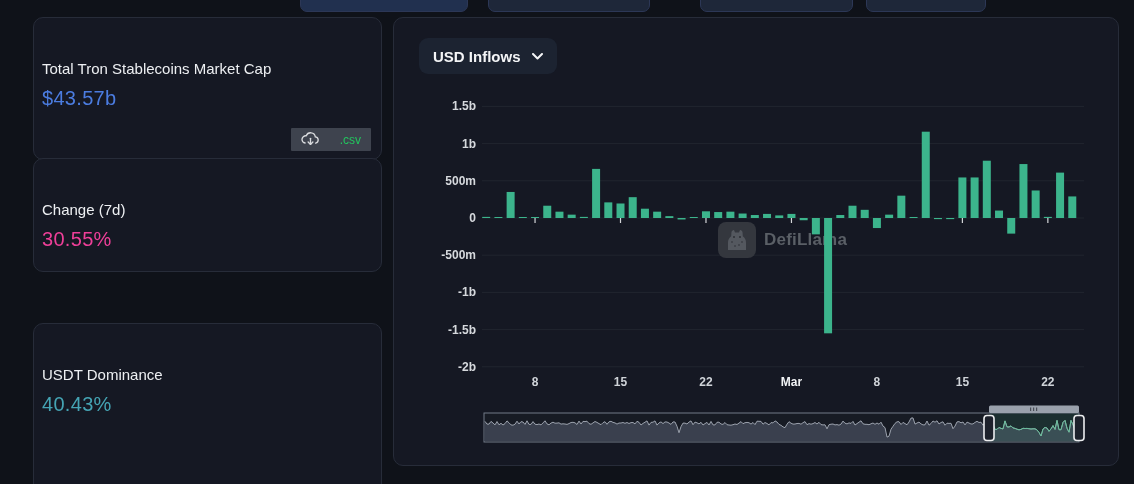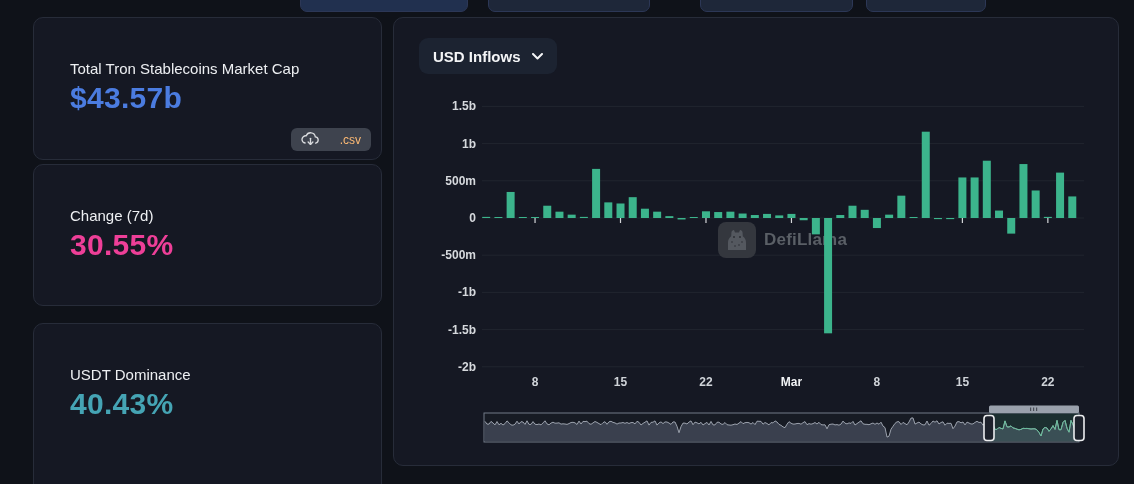--- a/index.html
+++ b/index.html
@@ -8,31 +8,31 @@
 
   
   .top-tab{position:absolute;top:-12px;height:22px;background:#1e2739;border:1px solid #2c3756;border-radius:7px;}
   .top-tab.t1{left:300px;width:166px;background:#21304f;}
   .top-tab.t2{left:488px;width:160px;}
   .top-tab.t3{left:700px;width:151px;}
   .top-tab.t4{left:866px;width:118px;}
 
   
   .card{position:absolute;left:33px;width:349px;background:#151823;border:1px solid #272c39;
-        border-radius:10px;box-sizing:border-box;padding:42px 24px 0 36px;}
+        border-radius:10px;box-sizing:border-box;padding:42px 24px 0 8px;}
   .card.c1{top:17px;height:143px;}
-  .card.c2{top:164px;height:142px;}
+  .card.c2{top:158px;height:114px;}
   .card.c3{top:323px;height:177px;}
   .card-title{font-size:15px;color:#edeff2;}
-  .card-value{margin-top:4px;font-size:30px;font-weight:700;letter-spacing:.3px;}
+  .card-value{margin-top:10px;font-size:20px;font-weight:400;letter-spacing:.3px;}
   .v-blue{color:#4b7ce0;}
   .v-pink{color:#ee3f98;}
   .v-teal{color:#45a4b4;}
   .csv-btn{position:absolute;right:10px;bottom:8px;display:flex;align-items:center;gap:20px;
-           background:#3e434e;border:none;border-radius:6px;padding:4px 10px;color:#fdba74;
+           background:#3e434e;border:none;border-radius:1px;padding:4px 10px;color:#22c55e;
            font-size:12px;font-family:inherit;cursor:pointer;}
 
   
   .chart-panel{position:absolute;left:393px;top:17px;width:726px;height:449px;background:#151823;
                border:1px solid #272c39;border-radius:10px;box-sizing:border-box;}
   .selector-btn{position:absolute;left:25px;top:20px;height:36px;padding:8px 14px;display:flex;
                 align-items:center;gap:11px;background:#1c2331;border:none;border-radius:9px;
                 color:#f3f4f6;font-size:15px;font-weight:700;font-family:inherit;cursor:pointer;z-index:4;}
   svg.layer{position:absolute;left:0;top:0;}
   #chart-back{z-index:1;}

